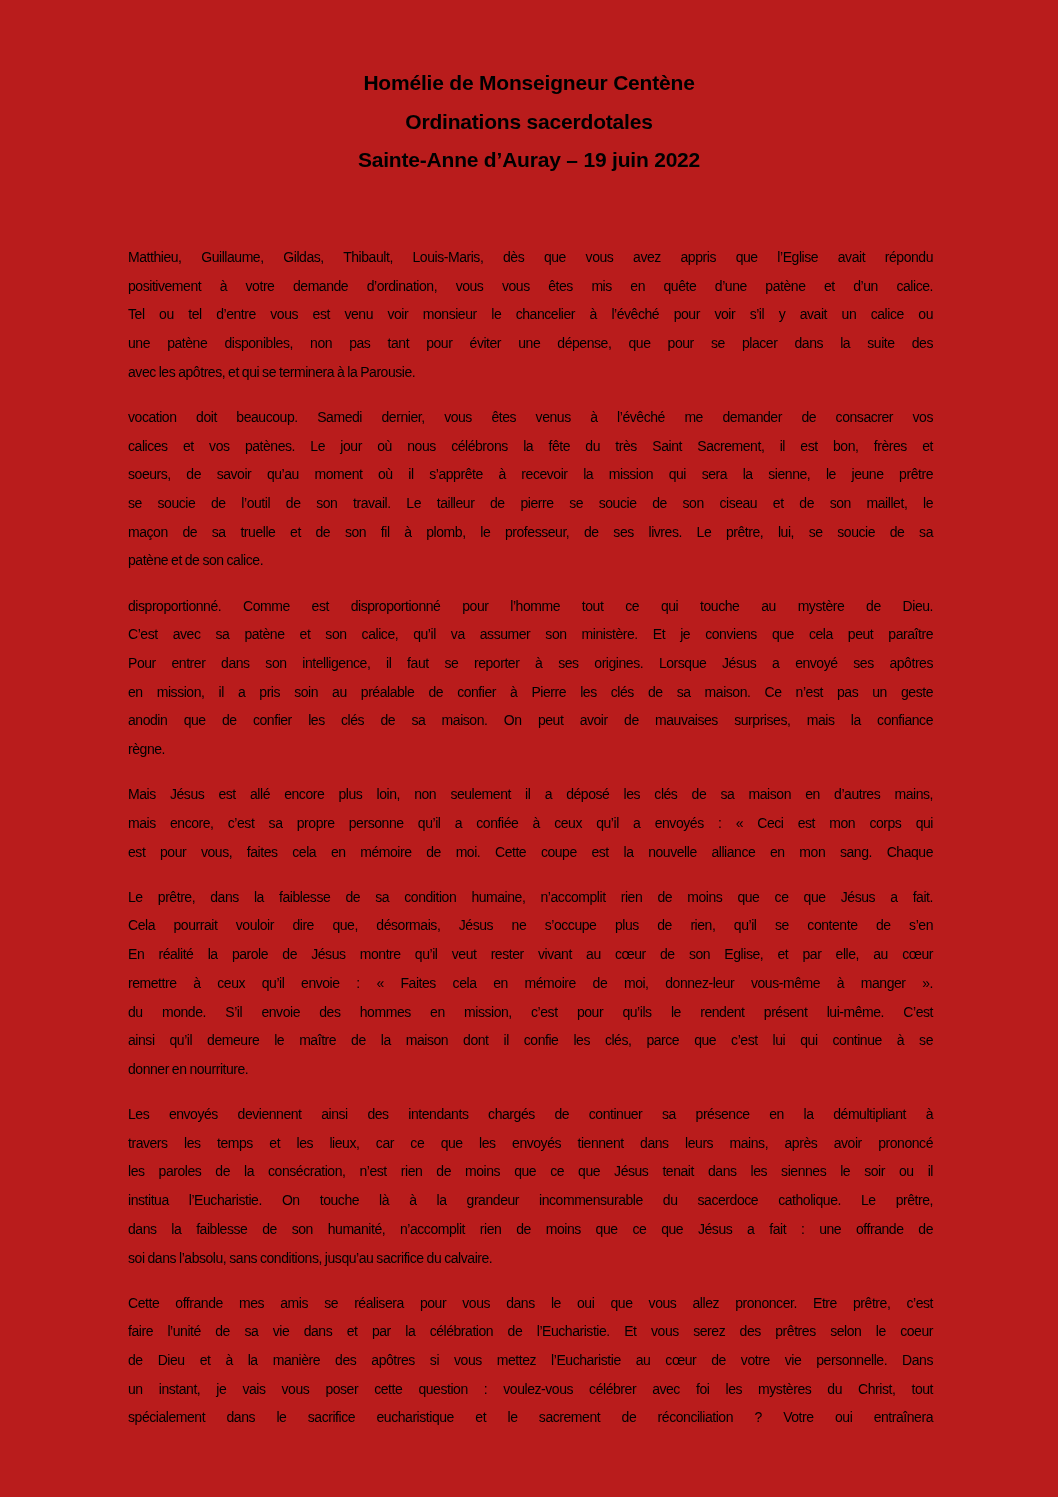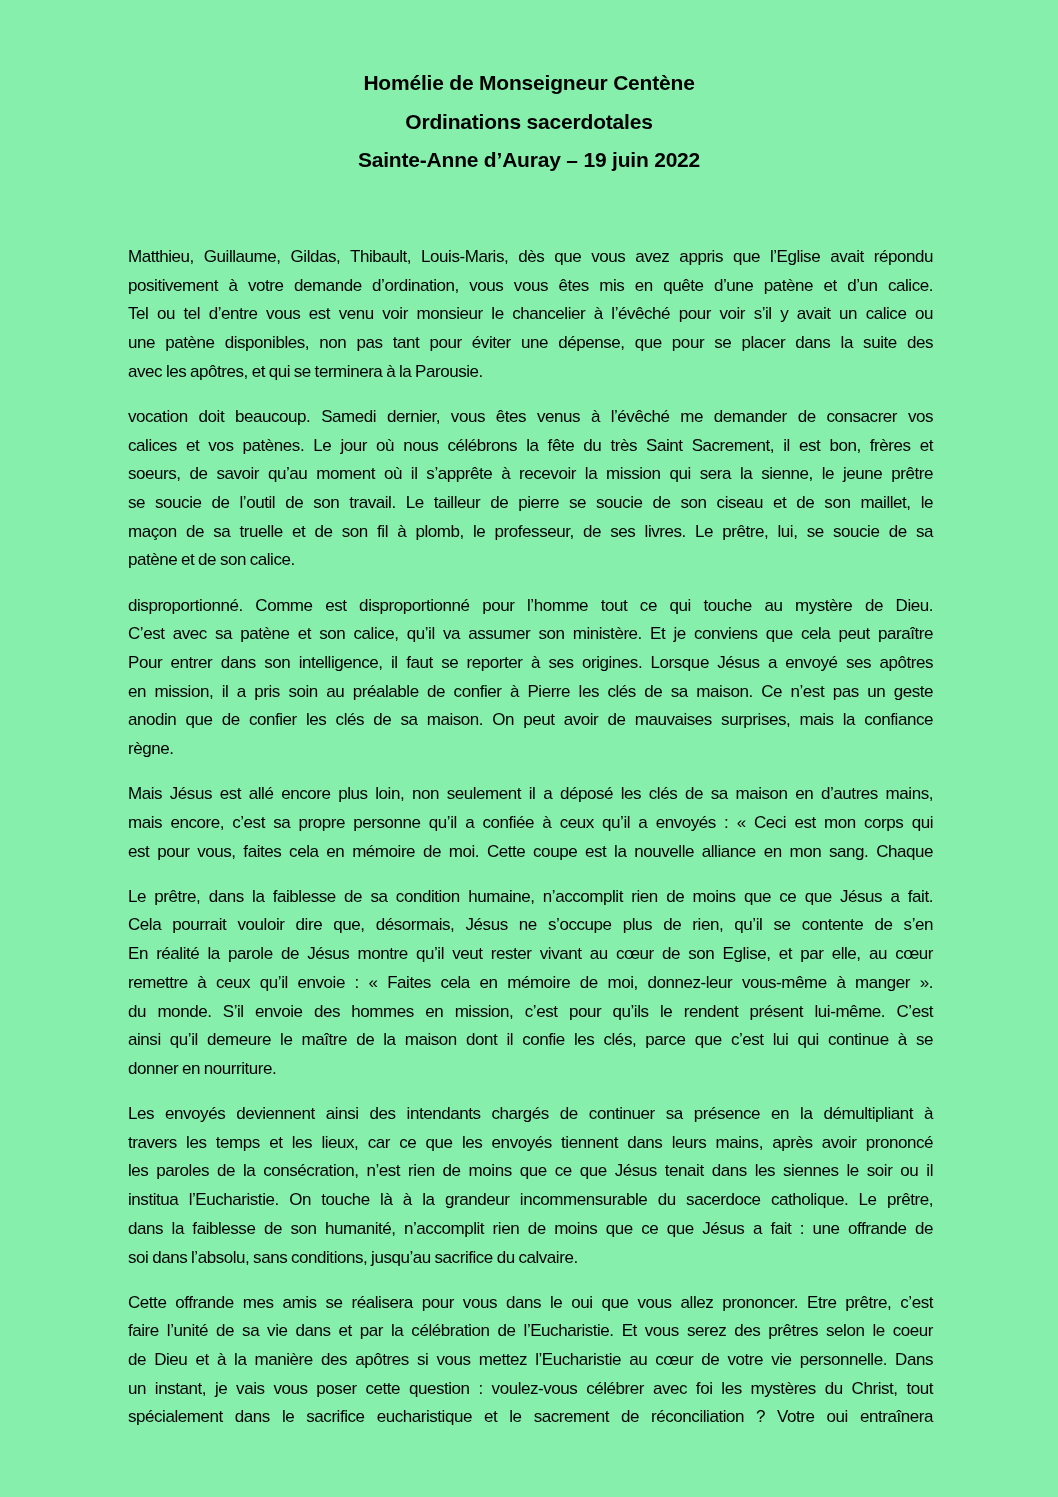--- a/index.html
+++ b/index.html
@@ -1,36 +1,36 @@
 <!DOCTYPE html>
 <html><head>
 <meta charset="utf-8">
 <style>
   html, body { margin: 0; padding: 0; background: #ffffff; }
   body { width: 1058px; height: 1497px; position: relative; overflow: hidden; }
   .page {
     position: absolute; left: 0; top: 0; width: 1058px; height: 1497px;
-    background: #86efac; color: #000000;
+    background: #b91c1c; color: #000000;
     font-family: "Liberation Sans", sans-serif;
   }
   .title {
     position: absolute; left: 0; width: 1058px; text-align: center;
     font-weight: bold; font-size: 21px; letter-spacing: -0.2px;
     line-height: 28px; margin: 0;
   }
   .t1 { top: 69px; }
   .t2 { top: 108px; }
   .t3 { top: 146px; }
   .body-text {
     position: absolute; left: 128px; width: 805px; top: 243px;
   }
   .para { margin: 0 0 16.5px 0; }
   .line {
     display: block; height: 28.7px; line-height: 28.7px;
-    font-size: 17px; letter-spacing: -0.45px; word-spacing: -0.5px;
+    font-size: 14px; letter-spacing: -0.45px; word-spacing: -0.5px;
     white-space: nowrap; text-align: justify; text-align-last: justify;
     overflow: visible;
   }
   .line.last { text-align-last: left; }
 </style>
 </head>
 <body>
 
 <div class="page">
 

